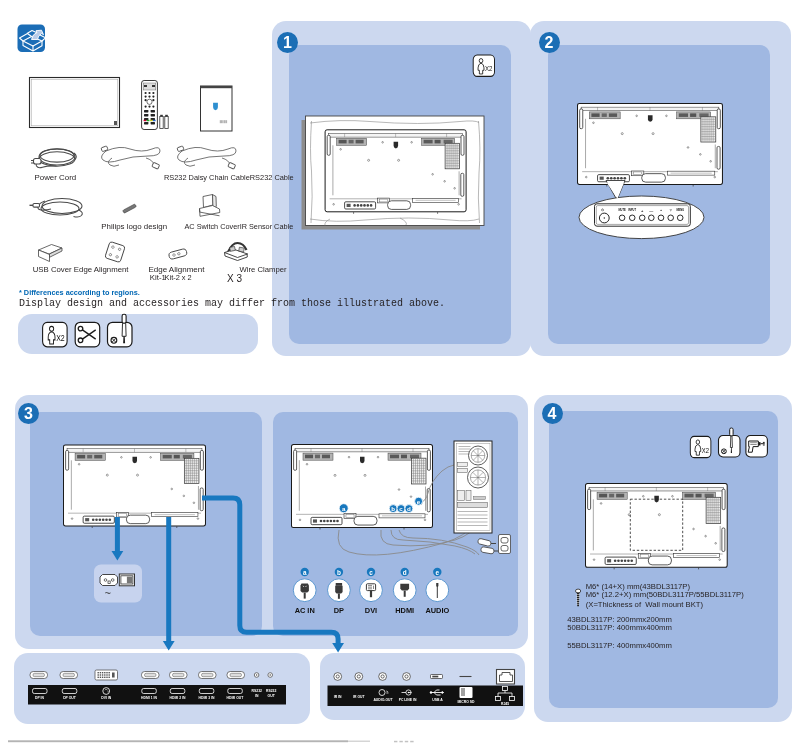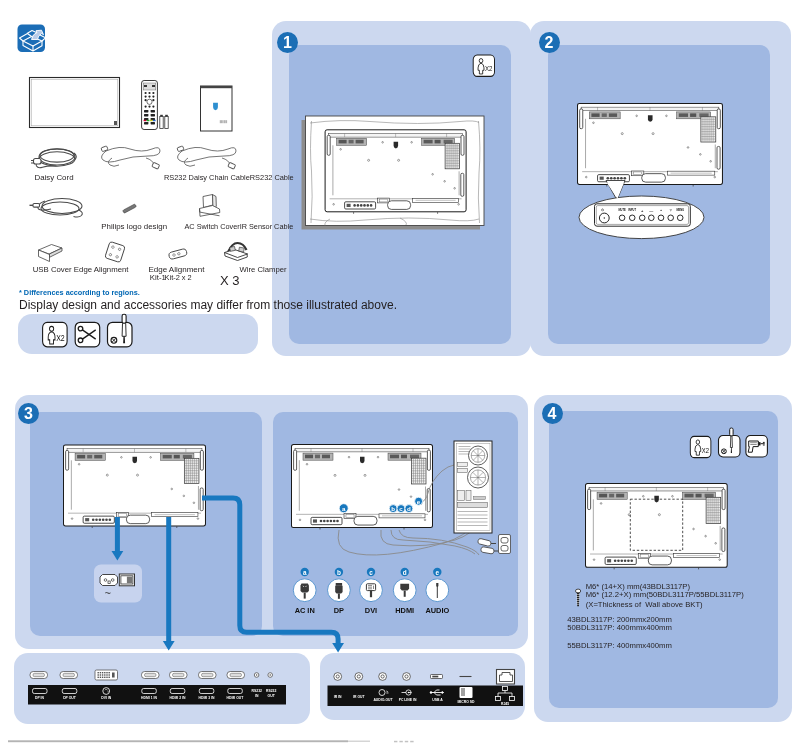--- a/index.html
+++ b/index.html
@@ -41,49 +41,49 @@
 <div class="outerpanel" style="left:320px;top:653px;width:205px;height:67px;"></div>
 
 <div class="numcircle" style="left:277px;top:31.5px;">1</div>
 
 <div class="numcircle" style="left:538.5px;top:31.5px;">2</div>
 
 <div class="numcircle" style="left:18px;top:402.5px;">3</div>
 
 <div class="numcircle" style="left:541.5px;top:403px;">4</div>
 
-<div class="lbl" style="left:34.5px;top:173px;font-size:7.9px;">Daisy Cord</div>
+<div class="lbl" style="left:34.5px;top:173px;font-size:7.9px;">Power Cord</div>
 
 <div class="lbl" style="left:163.9px;top:173px;font-size:7.4px;">RS232 Daisy Chain CableRS232 Cable</div>
 
 <div class="lbl" style="left:101.3px;top:222.3px;font-size:7.9px;">Philips logo design</div>
 
 <div class="lbl" style="left:184.5px;top:222.3px;font-size:7.3px;text-align:right;">AC Switch CoverIR Sensor Cable</div>
 
 <div class="lbl" style="left:32.7px;top:264.8px;">USB Cover Edge Alignment</div>
 
 <div class="lbl" style="left:106.8px;top:273px;padding-left:43px;">Kit-1</div>
 
 <div class="lbl" style="left:148.4px;top:264.8px;font-size:8px;">Edge Alignment</div>
 
 <div class="lbl" style="left:164.6px;top:273px;font-size:7.4px;">Kit-2 x 2</div>
 
 <div class="lbl" style="left:211.6px;top:264.8px;font-size:7.7px;padding-left:28px;">Wire Clamper</div>
 
-<div class="lbl" style="left:220px;top:273px;font-size:13px;text-align:center;">X 3</div>
+<div class="lbl" style="left:227px;top:273px;font-size:10px;text-align:center;">X 3</div>
 
 <div class="lbl" style="left:19px;top:288.3px;color:#0067b4;font-weight:bold;font-size:7.3px;">* Differences according to regions.</div>
 
-<div class="lbl" style="left:19px;top:297.8px;font-size:12px;">Display design and accessories may differ from those illustrated above.</div>
+<div class="lbl" style="left:19px;top:297.8px;font-size:10px;font-family:Liberation Mono, monospace;">Display design and accessories may differ from those illustrated above.</div>
 
 <div class="lbl" style="left:585.7px;top:582.3px;font-size:7.7px;">M6* (14+X) mm(43BDL3117P)</div>
 
 <div class="lbl" style="left:585.7px;top:590px;font-size:7.7px;">M6* (12.2+X) mm(50BDL3117P/55BDL3117P)</div>
 
-<div class="lbl" style="left:585.7px;top:600px;font-size:7.7px;">(X=Thickness of  Wall above BKT)</div>
+<div class="lbl" style="left:585.7px;top:600px;font-size:7.7px;">(X=Thickness of  Wall mount BKT)</div>
 
 <div class="lbl" style="left:567.3px;top:614.6px;font-size:7.7px;">43BDL3117P: 200mmx200mm</div>
 
 <div class="lbl" style="left:567.3px;top:622.7px;font-size:7.7px;">50BDL3117P: 400mmx400mm</div>
 
 <div class="lbl" style="left:567.3px;top:632.7px;font-size:7.7px;margin-top:8px;">55BDL3117P: 400mmx400mm</div>
 
 <svg class="abs" style="left:0;top:0;" width="802" height="750" viewBox="0 0 802 750" fill="none">
 <defs>
 <g id="tvback">

